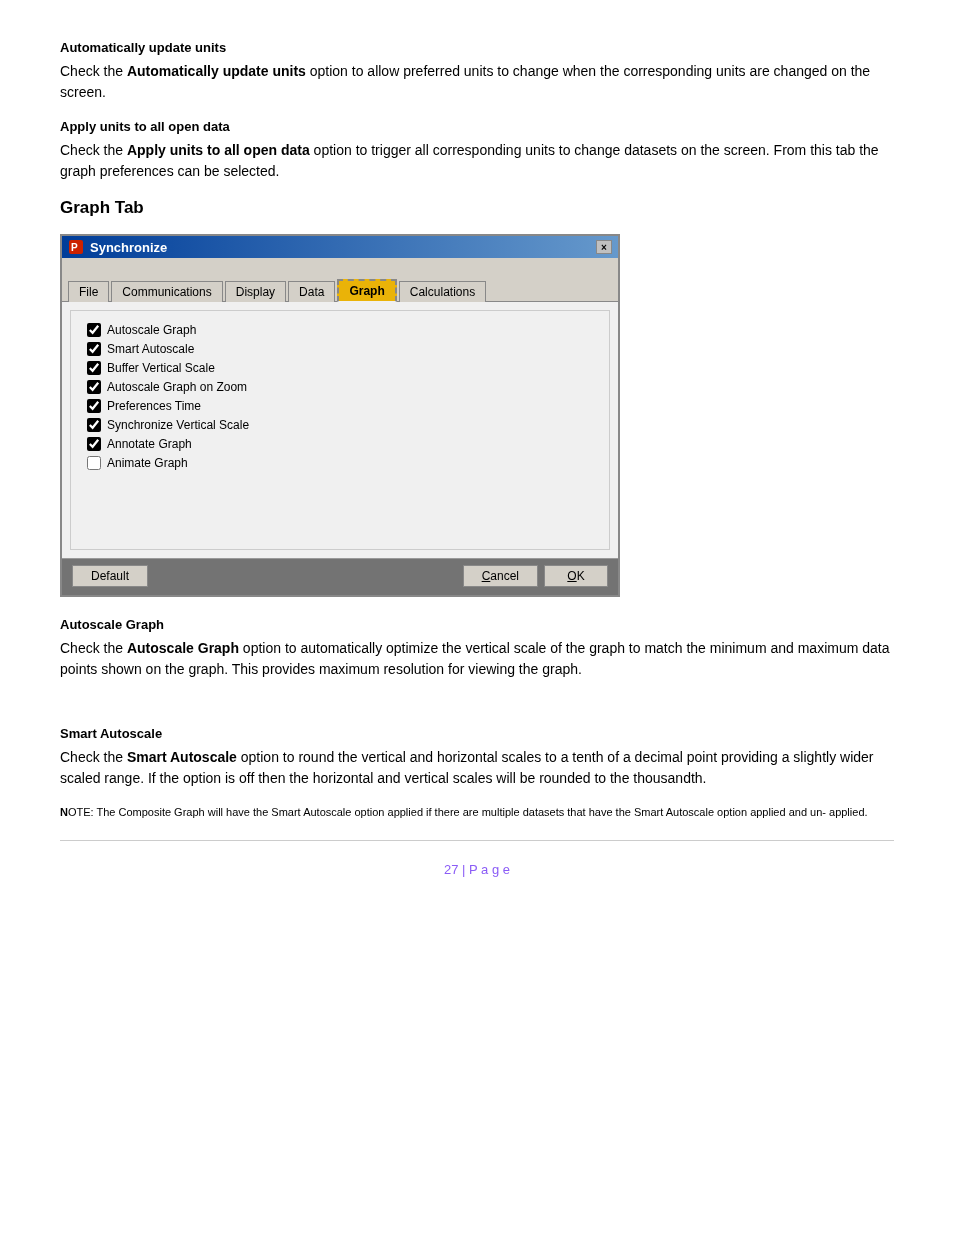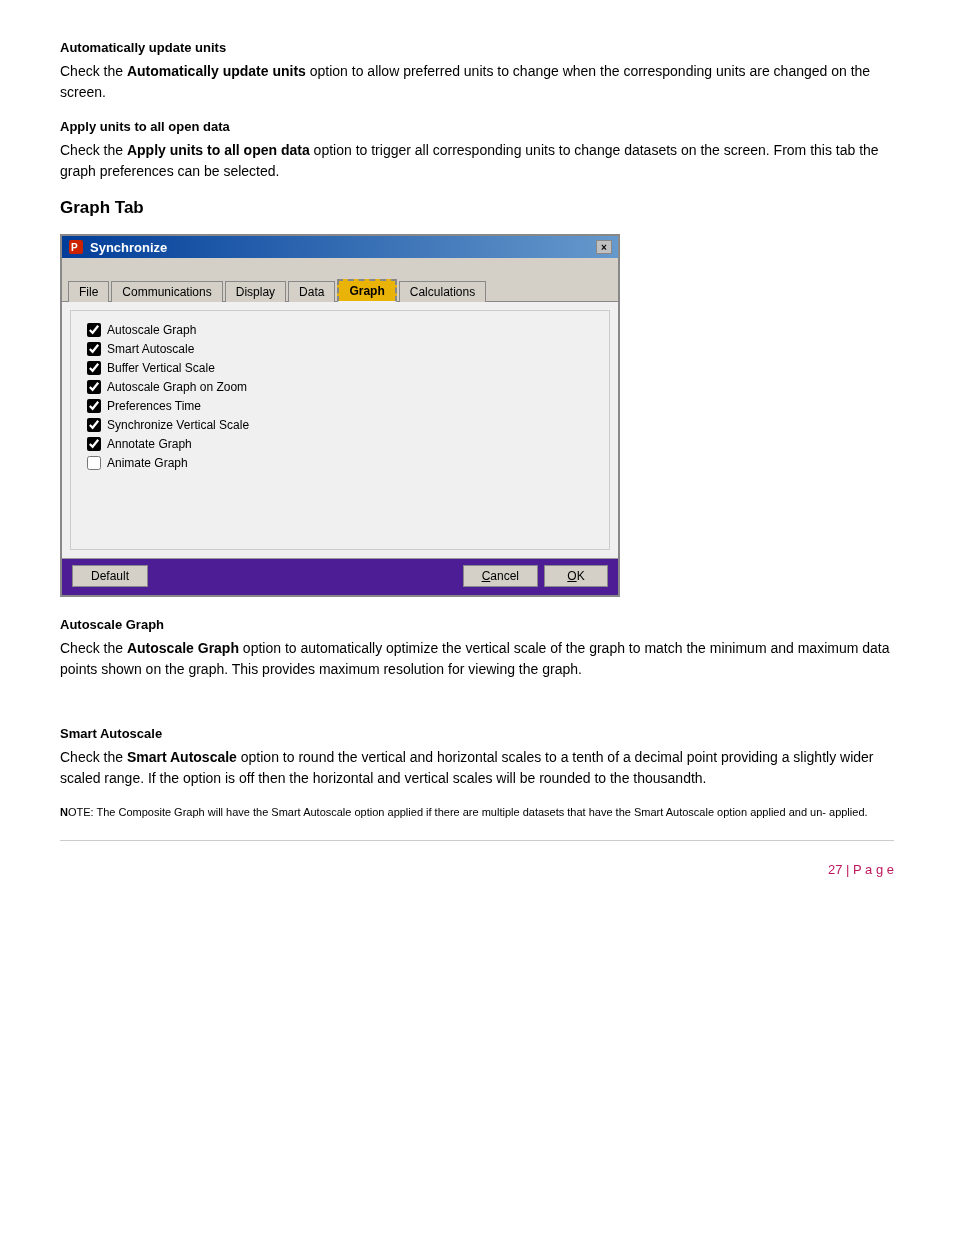--- a/index.html
+++ b/index.html
@@ -130,21 +130,21 @@
       height: 14px;
       accent-color: #000;
     }
 
     .prefs-footer {
       display: flex;
       align-items: center;
       justify-content: space-between;
       padding: 6px 10px 8px 10px;
       border-top: 1px solid #999;
-      background: #4c1d95;
+      background: #737373;
     }
 
     .prefs-btn {
       background: #d4d0c8;
       border: 1px solid #888;
       padding: 3px 18px;
       font-size: 12px;
       cursor: pointer;
       min-width: 64px;
     }
@@ -161,23 +161,23 @@
 
     .note-text b { font-weight: bold; }
 
     .bottom-divider {
       border: none;
       border-top: 1px solid #ccc;
       margin: 20px 0 10px 0;
     }
 
     .page-number {
-      text-align: right;
+      text-align: center;
       font-size: 13px;
-      color: #be185d;
+      color: #8b5cf6;
       margin-top: 21px;
     }
   </style>
 </head>
 <body>
 
 
 
 
 <div>

